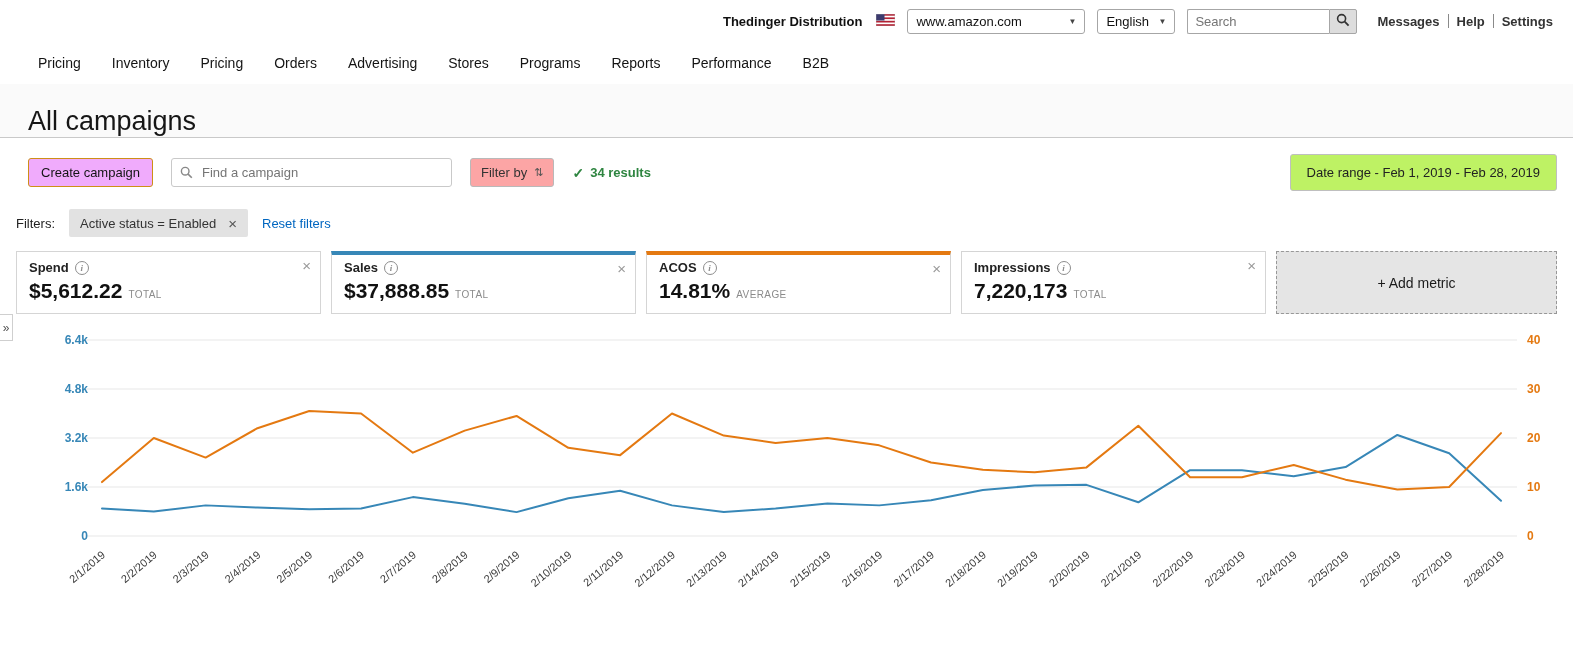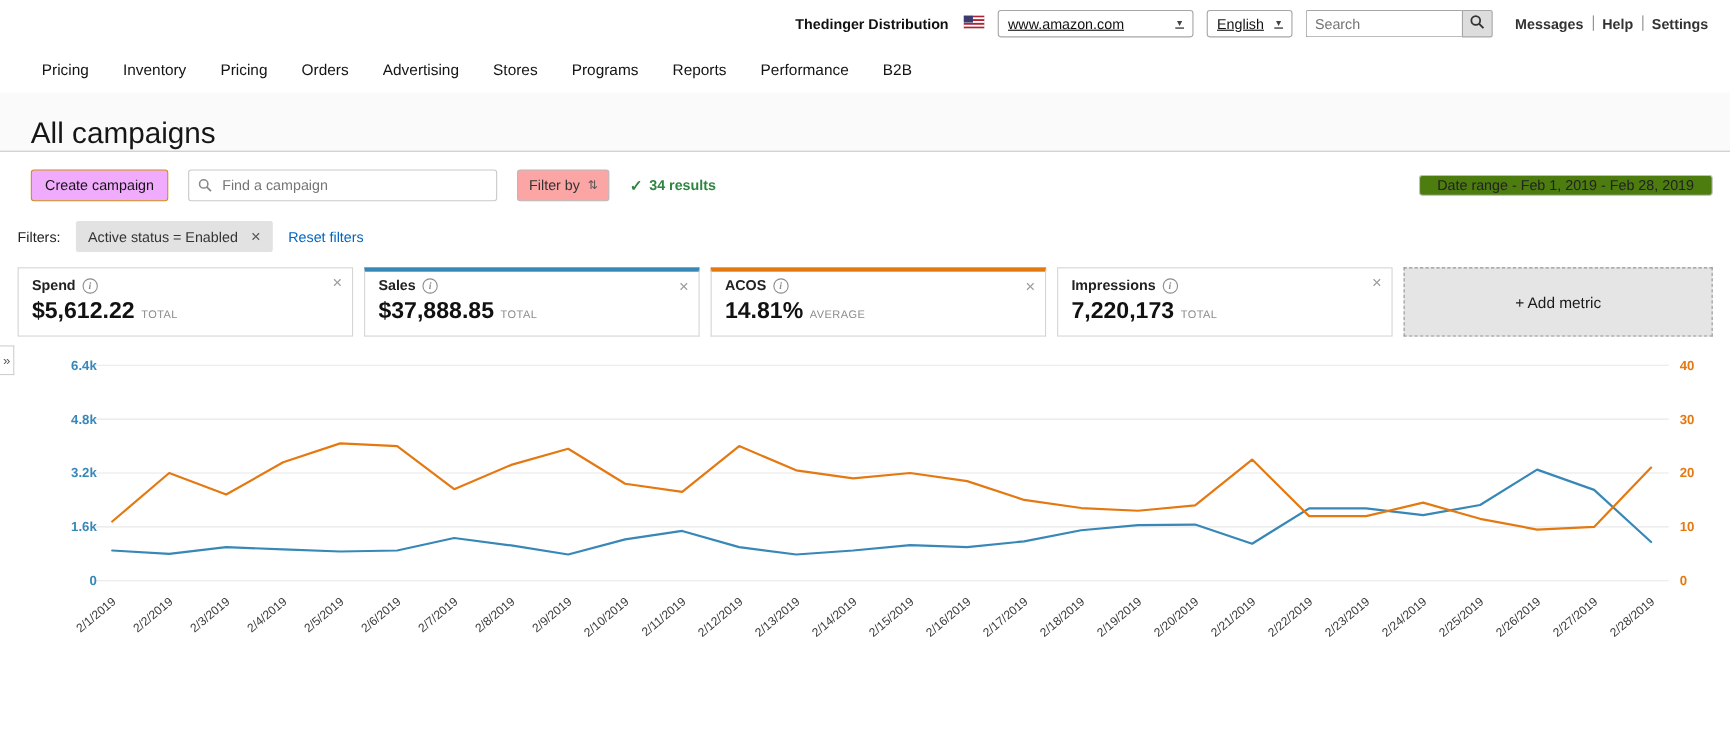--- a/index.html
+++ b/index.html
@@ -8,21 +8,21 @@
     font-family: "Liberation Sans", sans-serif;
     background: #fff; color: #111; position: relative;
   }
   
   .topbar { height: 42px; display: flex; align-items: center; justify-content: flex-end;
             padding: 0 12px; gap: 12px; font-size: 13px; background: #fff; }
   .account { font-weight: bold; color: #111; }
   .flag { display: inline-block; margin-left: 2px; }
   .select { display: inline-flex; align-items: center; justify-content: space-between;
             border: 1px solid #a6a6a6; border-radius: 3px; height: 25px; padding: 0 8px;
-            font-size: 13px; background: #fff; color: #111; cursor: pointer; text-decoration: underline; }
+            font-size: 13px; background: #fff; color: #111; cursor: pointer; }
   .select.marketplace { width: 178px; }
   .select.lang { width: 78px; }
   .caret { font-size: 8px; color: #444; margin-left: 6px; }
   .searchbox { display: flex; align-items: center; }
   .searchbox input { width: 142px; height: 25px; border: 1px solid #a6a6a6; border-right: none;
                      border-radius: 2px 0 0 2px; padding: 0 7px; font-size: 13px; outline: none; color:#333; }
   .searchbox button { width: 28px; height: 25px; border: 1px solid #a6a6a6; background: #ddd;
                       border-radius: 0 2px 2px 0; display: flex; align-items: center; justify-content: center; cursor: pointer; }
   .top-links { display: flex; align-items: center; }
   .top-links a { font-weight: bold; color: #333; text-decoration: none; padding: 0 8px; font-size: 13px; cursor: pointer; }
@@ -43,22 +43,22 @@
   .find { position: relative; }
   .find input { width: 281px; height: 29px; border: 1px solid #c9c9c9; border-radius: 3px;
                 padding: 0 8px 0 30px; font-size: 13px; color: #333; outline: none; }
   .find svg { position: absolute; left: 9px; top: 8px; }
   .btn-secondary { background: #fca5a5; border: 1px solid #b9b9b9; border-radius: 3px; height: 29px;
                    padding: 0 10px; font-size: 13px; color: #333; display: inline-flex; align-items: center;
                    gap: 7px; cursor: pointer; }
   .sort-arrows { font-size: 11px; color: #555; }
   .results { color: #2e8540; font-size: 13px; font-weight: bold; display: flex; align-items: center; gap: 6px; }
   .results .check { font-size: 14px; }
-  .date-range { margin-left: auto; background: #4d7c0f; border: 1px solid #bfbfbf; border-radius: 3px;
-                height: 19px; padding: 0 16px; font-size: 13px; color: #222; cursor: pointer; }
+  .date-range { margin-left: auto; background: #bef264; border: 1px solid #bfbfbf; border-radius: 3px;
+                height: 37px; padding: 0 16px; font-size: 13px; color: #222; cursor: pointer; }
   
   .filters-row { display: flex; align-items: center; margin: 18px 16px 0 16px; gap: 14px; font-size: 13px; color: #222; }
   .chip { background: #e2e2e2; border-radius: 2px; height: 28px; display: inline-flex; align-items: center;
           padding: 0 11px; gap: 12px; color: #333; }
   .chip .chip-close { color: #555; cursor: pointer; font-size: 15px; }
   .reset-link { color: #0066c0; text-decoration: none; font-size: 13px; cursor: pointer; }
   
   .metrics { display: flex; gap: 10px; margin: 14px 16px 0 16px; align-items: stretch; }
   .metric-card { flex: 1; background: #fff; border: 1px solid #d5d5d5; position: relative;
                  padding: 8px 12px 10px; cursor: pointer; }

